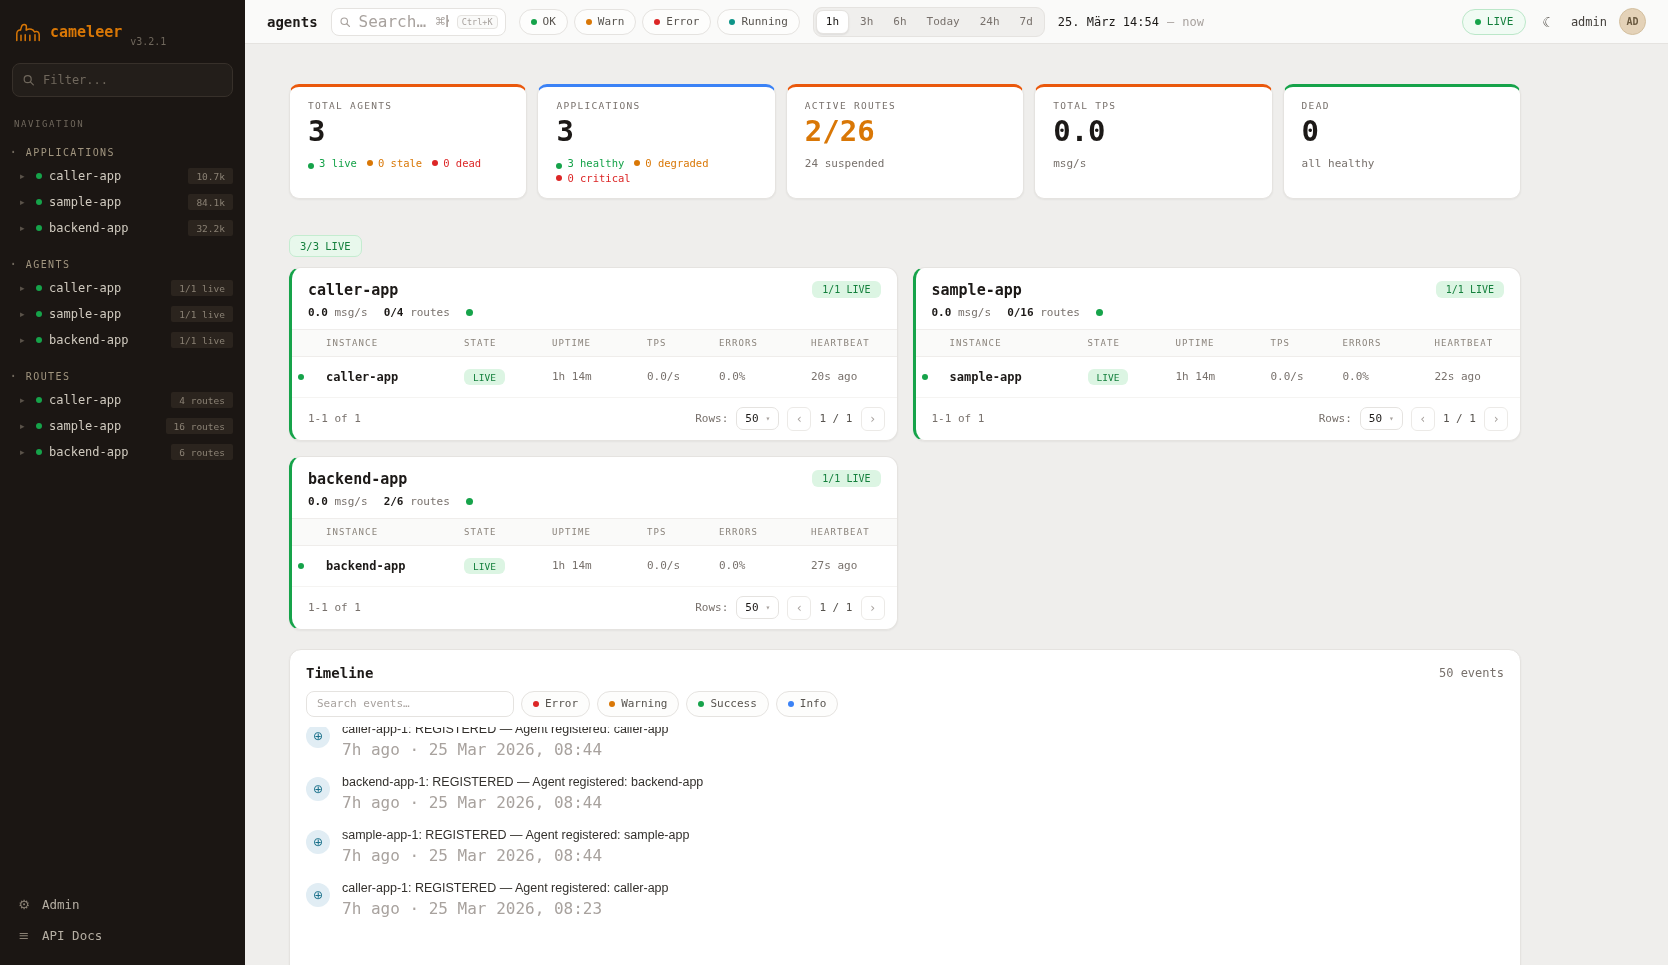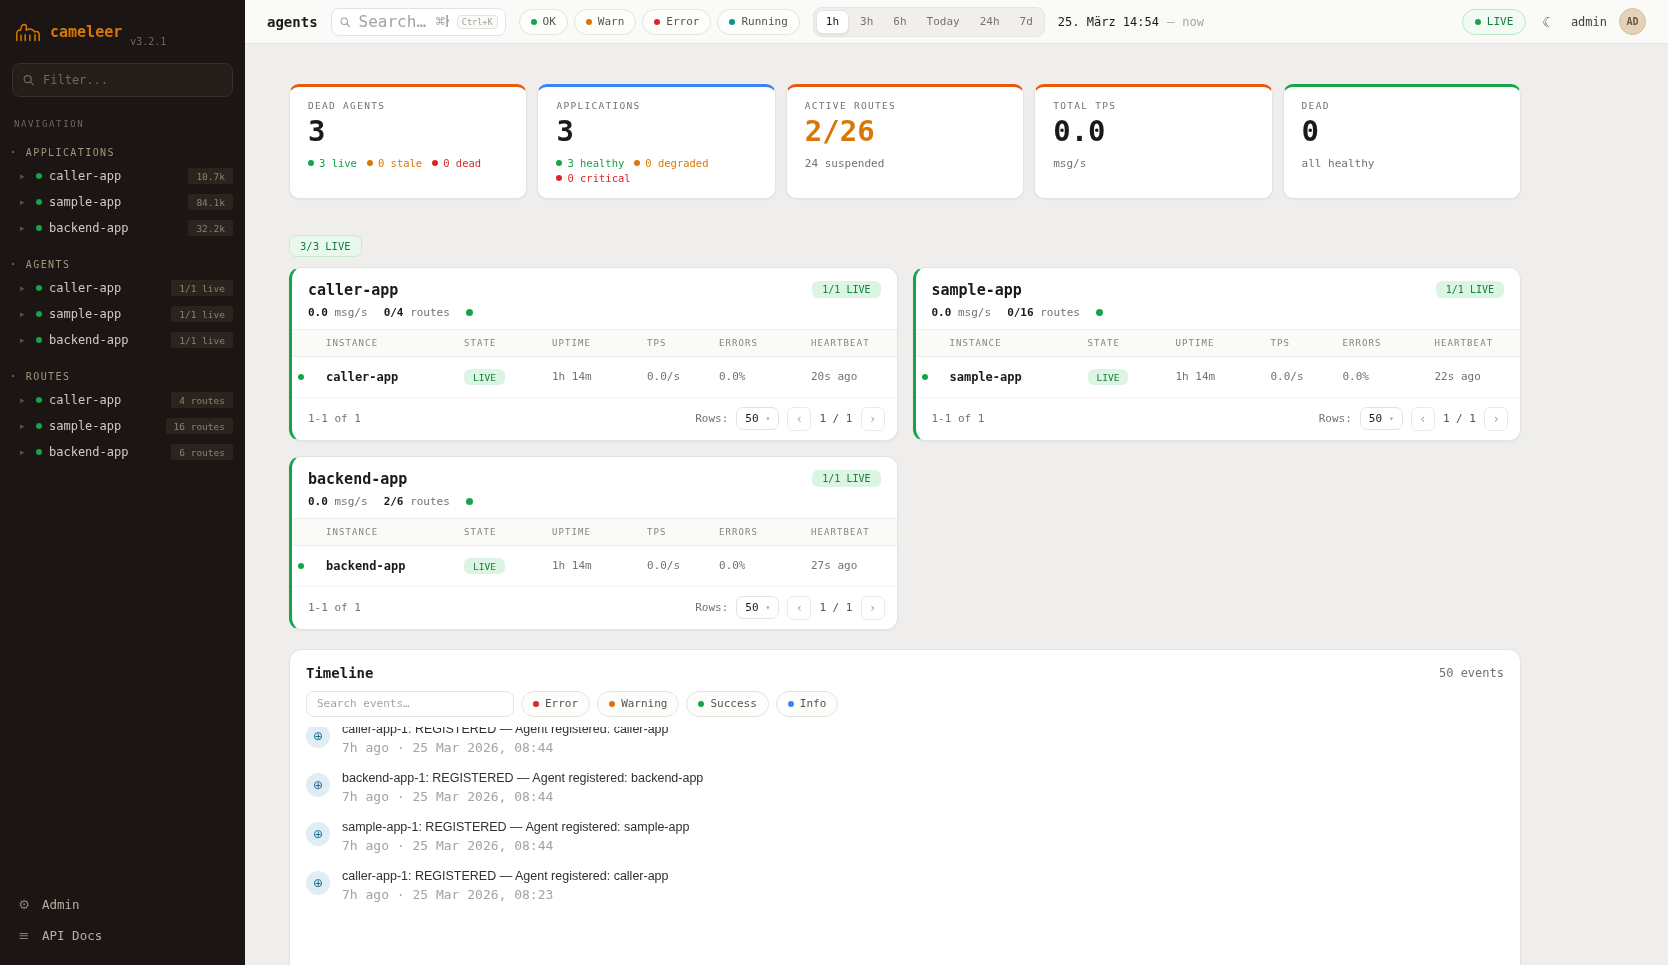--- a/index.html
+++ b/index.html
@@ -62,21 +62,21 @@
   .content{width:1232px;}
   .stats-row{display:grid;grid-template-columns:repeat(5,1fr);gap:10px;}
   .stat-card{background:#fff;border:1px solid #e5e3e0;border-top:3px solid var(--orange);border-radius:10px;padding:13px 18px 14px;box-shadow:0 1px 2px rgba(28,25,23,.05);min-height:112px;}
   .stat-card.accent-blue{border-top-color:var(--blue);}
   .stat-card.accent-green{border-top-color:var(--green);}
   .stat-label{font-size:9.5px;letter-spacing:1.3px;color:#78716c;}
   .stat-value{font-size:29px;font-weight:bold;margin-top:5px;line-height:1.1;}
   .stat-value.c-amber{color:var(--amber);}
   .stat-meta{margin-top:9px;display:flex;flex-wrap:wrap;gap:3px 10px;font-size:10.5px;align-items:center;}
   .meta-item{display:inline-flex;align-items:center;gap:5px;}
-  .c-green{color:var(--green);} .c-amber{color:var(--amber);} .c-red{color:var(--red);}
+  .c-green{color:var(--green);align-items:flex-end;} .c-amber{color:var(--amber);} .c-red{color:var(--red);}
   .stat-sub{margin-top:9px;font-size:11px;color:#78716c;}
   .summary-badge{display:inline-block;margin:36px 0 10px;background:#e8f8ec;border:1px solid #c4ecd0;color:var(--green-dark);font-size:10.5px;padding:4px 10px;border-radius:7px;text-align:right;}
 
   .apps-grid{display:grid;grid-template-columns:1fr 1fr;gap:15px;align-items:start;}
   .app-card{background:#fff;border:1px solid #e5e3e0;border-left:3px solid var(--green);border-radius:12px;box-shadow:0 1px 2px rgba(28,25,23,.05);overflow:hidden;}
   .app-header{display:flex;align-items:center;justify-content:space-between;padding:13px 16px 7px;}
   .app-title{font-size:15px;font-weight:bold;}
   .live-pill{background:#dcf5e3;color:var(--green-dark);font-size:10px;padding:3px 10px;border-radius:6px;white-space:nowrap;}
   .live-pill.small{font-size:9.5px;padding:2.5px 9px;}
   .app-stats{display:flex;align-items:center;gap:16px;padding:0 16px 10px;font-size:11px;}
@@ -100,21 +100,21 @@
   .tl-title{font-size:14px;font-weight:bold;}
   .tl-count{font-size:12px;color:#78716c;}
   .tl-toolbar{display:flex;align-items:center;gap:7px;padding:0 16px 10px;}
   .tl-search{width:208px;height:26px;border:1px solid #e5e3e0;border-radius:8px;font:inherit;font-size:11px;padding:0 10px;color:#44403c;outline:none;background:#fff;}
   .tl-search::placeholder{color:#a8a29e;}
   .tl-events{height:330px;overflow:hidden;padding:2px 16px 0;}
   .event{display:flex;gap:12px;padding:8px 0;}
   .event.clipped{margin-top:-15px;}
   .event-icon{width:24px;height:24px;border-radius:50%;background:#e1edf4;color:#19708a;font-size:12px;display:flex;align-items:center;justify-content:center;flex-shrink:0;margin-top:2px;font-family:"DejaVu Sans",sans-serif;}
   .event-title{font-family:"Liberation Sans",sans-serif;font-size:12.5px;color:#33302c;}
-  .event-time{font-size:13px;color:#a8a29e;margin-top:4px;}
+  .event-time{font-size:16px;color:#a8a29e;margin-top:4px;}
 </style>
 </head>
 <body>
 
 <aside class="sidebar">
   <div class="logo-row">
     <span style="display:flex;color:var(--logo-orange);">
       <svg width="28" height="22" viewBox="0 0 30 22" fill="none" stroke="currentColor" stroke-width="1.6" stroke-linecap="round" stroke-linejoin="round">
         <path d="M3 20 L3 13 C3 10 5 8.5 7 9 L8 5.5 C8.3 4 9.5 3 11 3 C12.5 3 13.3 4 13.3 5.5 L13 9 C14.5 8 16.5 7.5 18.5 8 C20.5 8.5 21.5 10 22 11 C23.5 10 25.5 10.5 26.5 12 C27.3 13.2 27 15 27 16 L27 20"></path>
         <path d="M7.5 20 L7.5 14.5 M12 20 L12 14 M17 20 L17 14.5 M22.5 20 L22.5 14"></path>
@@ -283,21 +283,21 @@
       <span class="username">admin</span>
       <div class="avatar">AD</div>
     </div>
   </header>
 
   <div class="scroll">
     <div class="content">
 
       <div class="stats-row">
         <div class="stat-card">
-          <div class="stat-label">DEAD AGENTS</div>
+          <div class="stat-label">TOTAL AGENTS</div>
           <div class="stat-value">3</div>
           <div class="stat-meta">
             <span class="meta-item c-green">
                 <span class="dot dot-green"></span>
                 <span>3 live</span>
               </span>
             <span class="meta-item c-amber">
                 <span class="dot dot-amber"></span>
                 <span>0 stale</span>
               </span>

